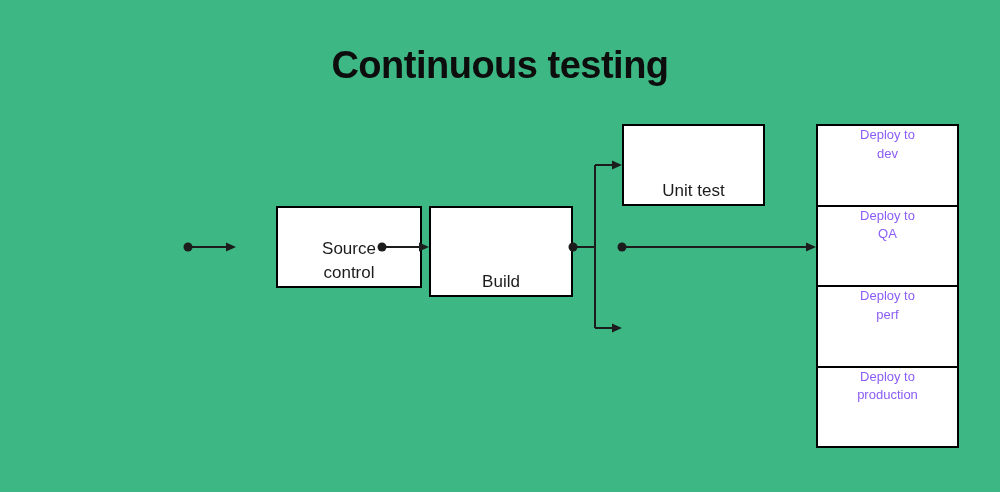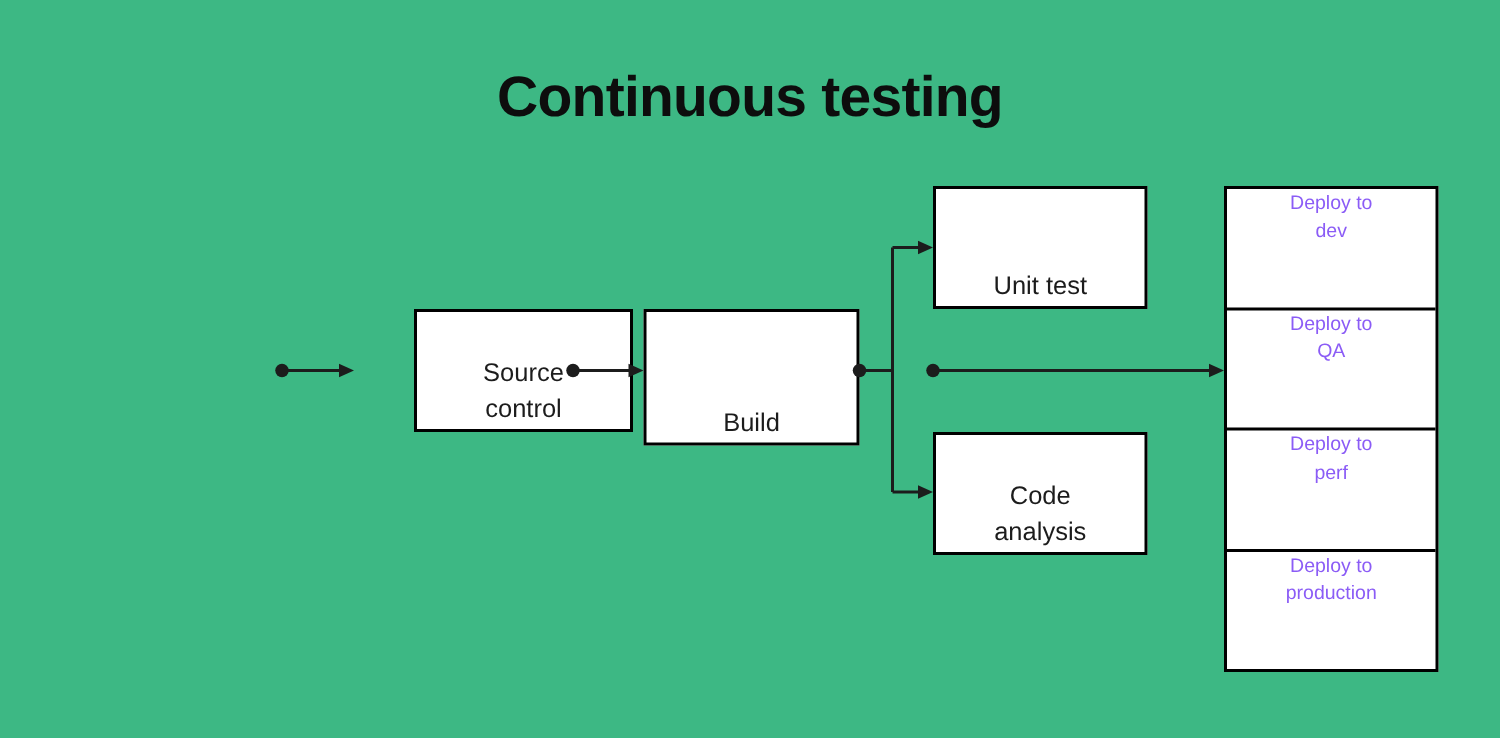--- a/index.html
+++ b/index.html
@@ -97,24 +97,20 @@
   </div>
 
   <div class="node node-build">
     <span>Build</span>
   </div>
 
   <div class="node node-unit-test">
     <span>Unit test</span>
   </div>
 
-  <div class="node node-code-analysis">
-    <span>Code
-analysis</span>
-  </div>
 
   <div class="deploy-stack">
     <div class="deploy-cell">
       <span>Deploy to
 dev</span>
     </div>
     <div class="deploy-cell">
       <span>Deploy to
 QA</span>
     </div>

